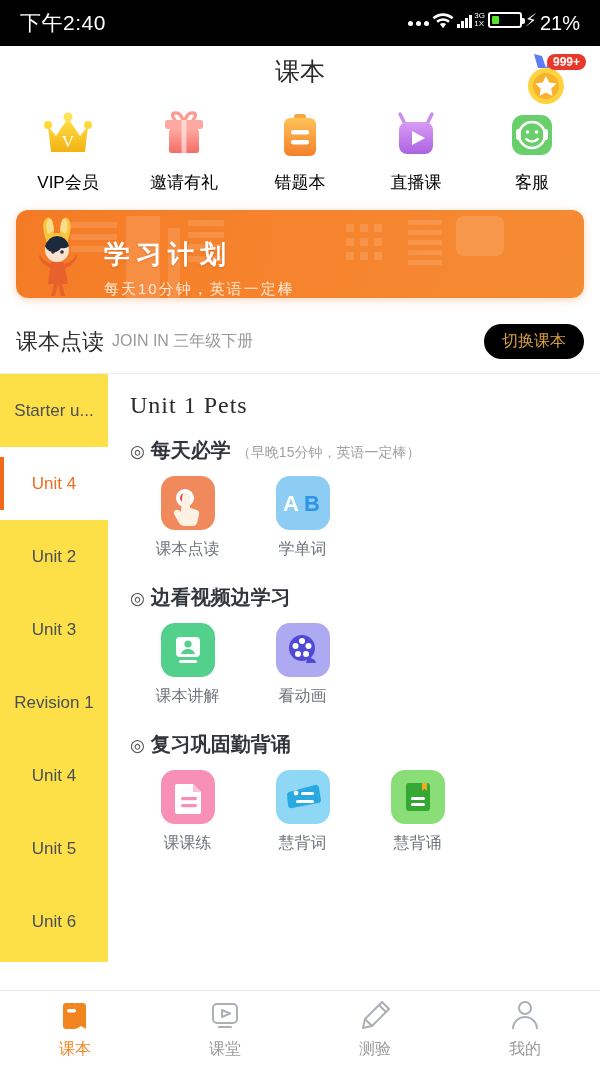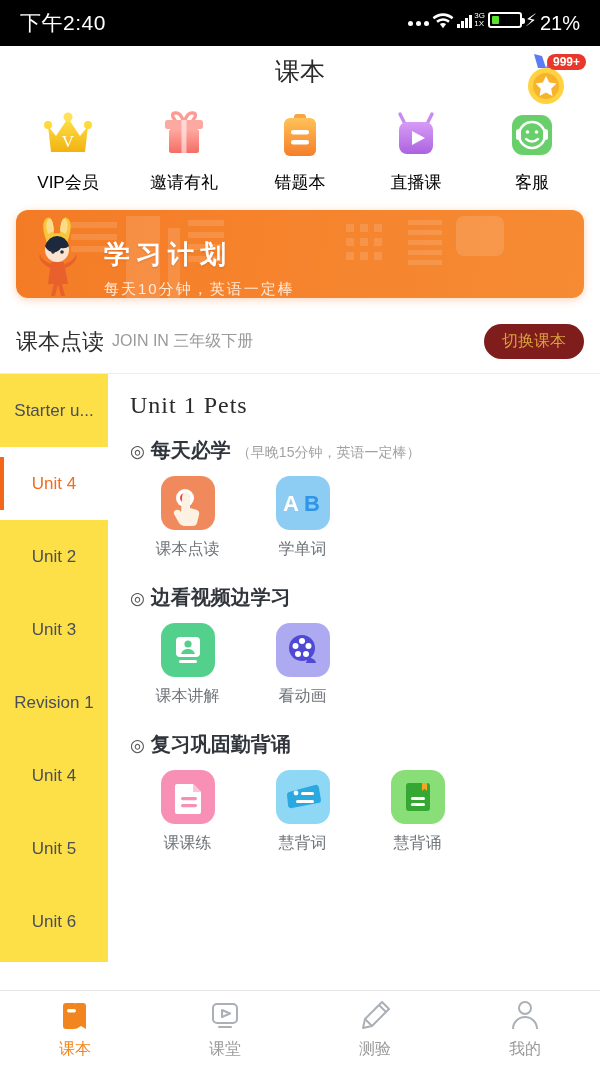--- a/index.html
+++ b/index.html
@@ -79,21 +79,21 @@
   }
 
   
   .sectionbar{
     display:flex; align-items:center; padding:12px 16px 14px 16px;
     border-bottom:1px solid #ececec; background:#fff;
   }
   .sb-main{ font-size:22px; color:#2f2f2f; }
   .sb-sub{ font-size:16px; color:#9a9a9a; margin-left:8px; }
   .sb-switch{
-    margin-left:auto; background:#7f1d1d; color:#d9a03c; font-size:16px;
+    margin-left:auto; background:#000000; color:#d9a03c; font-size:16px;
     border-radius:18px; padding:7px 18px;
   }
 
   
   .split{ display:flex; height:588px; background:#fff;}
   .sidebar{ width:108px; background:#fde047; overflow:hidden; flex:0 0 108px;}
   .side-item{
     height:73px; display:flex; align-items:center; justify-content:center;
     font-size:17px; color:#4a4f57; position:relative;
   }

